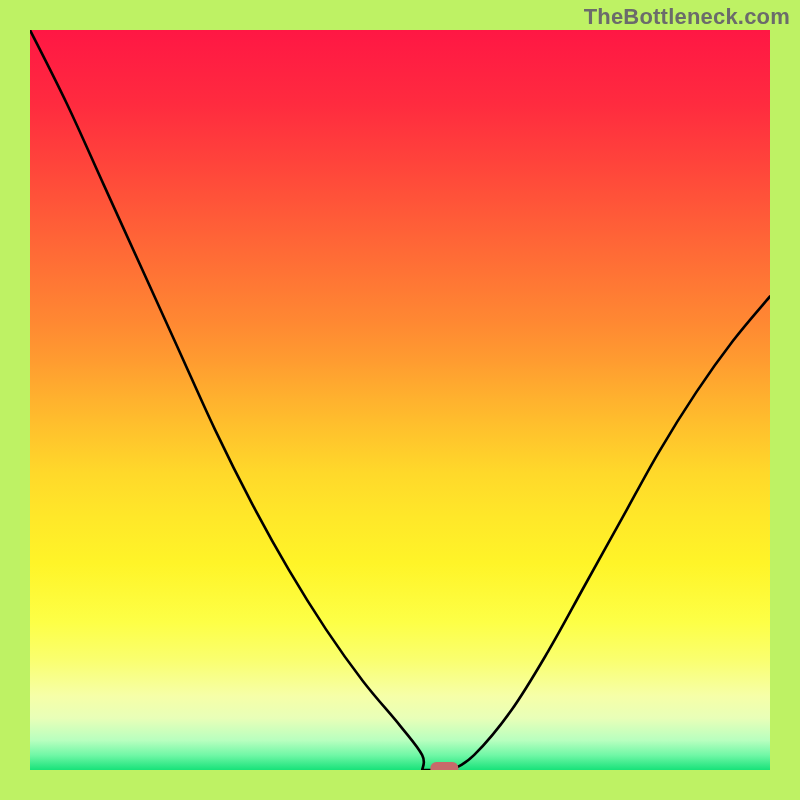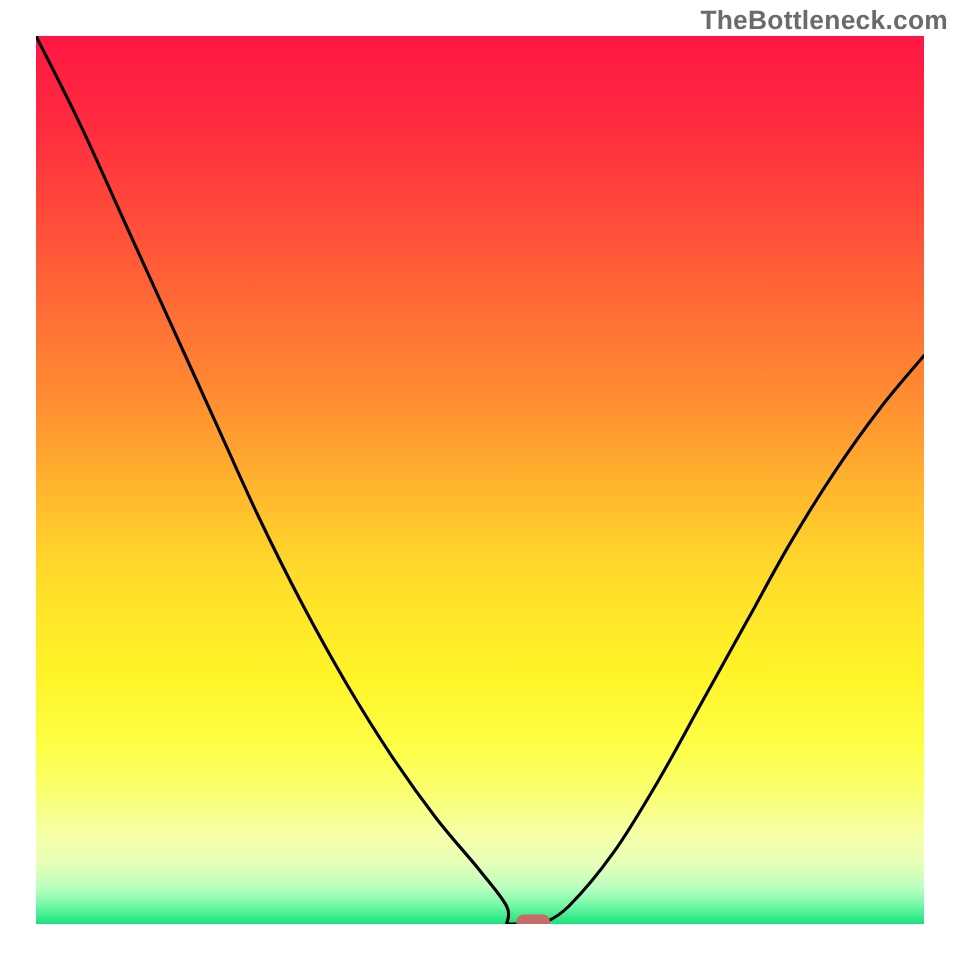--- a/index.html
+++ b/index.html
@@ -9,21 +9,21 @@
     height: 800px;
     background: #000;
     overflow: hidden;
   }
   .frame {
     position: absolute;
     left: 0;
     top: 0;
     width: 800px;
     height: 800px;
-    background: #ffffff;
+    background: #bef264;
   }
   .watermark {
     position: absolute;
     top: 4px;
     right: 10px;
     font-family: Arial, Helvetica, sans-serif;
     font-size: 22px;
     font-weight: 600;
     color: #6b6b6b;
     letter-spacing: 0.2px;

